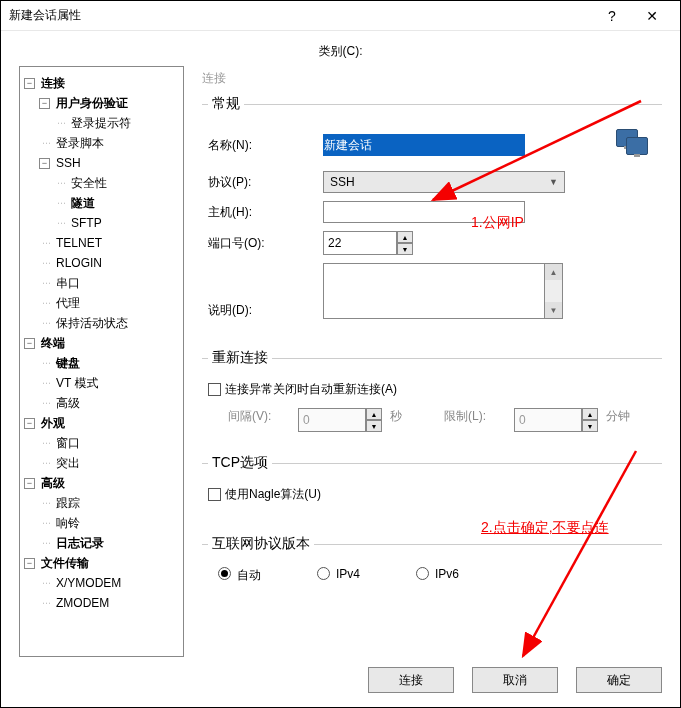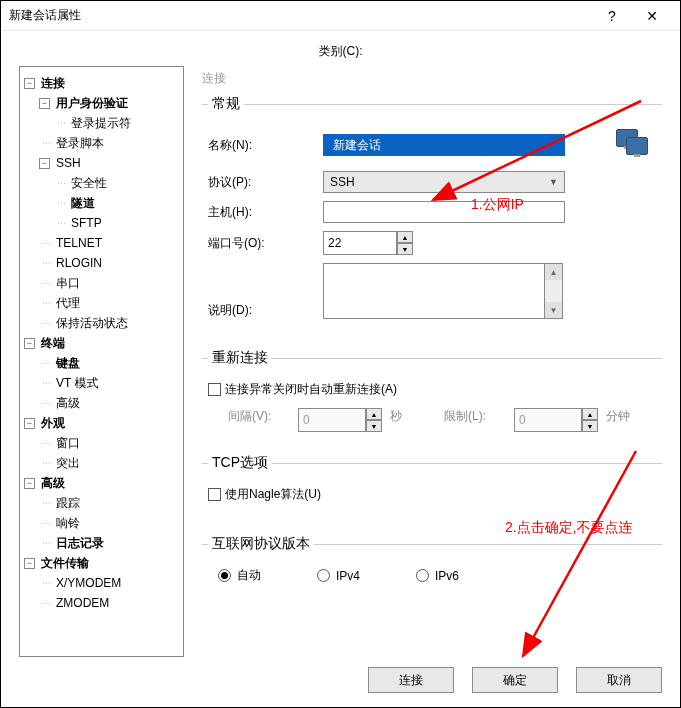--- a/index.html
+++ b/index.html
@@ -17,36 +17,36 @@
 .tree-item .label.bold { font-weight: bold; }
 .tree-expand { width: 11px; height: 11px; border: 1px solid #888; display: inline-flex; align-items: center; justify-content: center; font-size: 9px; line-height: 1; margin-right: 4px; background: #fff; color: #555; }
 .tree-spacer { display: inline-block; width: 15px; }
 .tree-branch { width: 15px; display: inline-flex; align-items: center; justify-content: center; color: #b0b0b0; font-size: 9px; position: relative; }
 .right-panel { flex: 1; display: flex; flex-direction: column; position: relative; }
 .section-header { color: #999; font-size: 12px; padding: 4px 0 8px 0; }
 fieldset { border: 1px solid #ccc; border-left: none; border-right: none; border-bottom: none; padding: 14px 6px 10px 6px; margin-bottom: 12px; }
 legend { padding: 0 4px; font-size: 14px; }
 .field-row { display: flex; align-items: center; margin-bottom: 8px; }
 .field-label { width: 115px; font-size: 12px; }
-.field-input { width: 242px; border: 1px solid #888; height: 22px; padding: 2px 9px; font-family: inherit; font-size: 12px; }
+.field-input { width: 202px; border: 1px solid #888; height: 22px; padding: 2px 0; font-family: inherit; font-size: 12px; }
 .field-input.selected { background: #0a63c2; color: #fff; border: 1px solid #0a63c2; }
 .select-wrap { width: 242px; height: 22px; border: 1px solid #888; background: #e8e8e8; display: flex; align-items: center; padding: 0 6px; justify-content: space-between; }
 .select-wrap .arrow { font-size: 9px; color: #555; }
 .num-input-wrap { display: flex; }
 .num-input { width: 74px; height: 24px; border: 1px solid #888; padding: 2px 4px; font-family: inherit; font-size: 12px; }
 .spinner { display: flex; flex-direction: column; width: 16px; }
 .spinner-btn { flex: 1; border: 1px solid #888; background: #e8e8e8; font-size: 7px; display: flex; align-items: center; justify-content: center; }
 .textarea-wrap { display: flex; }
 .textarea-main { width: 222px; height: 56px; border: 1px solid #888; resize: none; font-family: inherit; font-size: 12px; padding: 2px; }
 .textarea-scroll { width: 18px; border: 1px solid #888; border-left: none; background: #eee; display: flex; flex-direction: column; }
 .textarea-scroll .sb { height: 16px; display: flex; align-items: center; justify-content: center; font-size: 8px; color: #666; background: #e0e0e0; }
 .checkbox-row { display: flex; align-items: center; gap: 4px; margin-bottom: 10px; }
 .checkbox-box { width: 13px; height: 13px; border: 1px solid #555; display: inline-flex; align-items: center; justify-content: center; font-size: 9px; }
 .radio-row { display: flex; gap: 56px; padding-left: 10px; }
-.radio-item { display: flex; align-items: center; gap: 6px; }
+.radio-item { display: flex; align-items: flex-start; gap: 6px; }
 .radio-outer { width: 13px; height: 13px; border: 1px solid #555; border-radius: 50%; display: inline-flex; align-items: center; justify-content: center; }
 .radio-inner { width: 7px; height: 7px; background: #000; border-radius: 50%; }
 .icon-img { width: 36px; height: 36px; position: relative; }
 .monitors { position: relative; width: 36px; height: 36px; }
 .mon { position: absolute; width: 22px; height: 18px; background: #3b6ea5; border: 1px solid #2a4d73; border-radius: 2px; }
 .mon::after { content: ""; position: absolute; bottom: -3px; left: 7px; width: 6px; height: 3px; background: #999; }
 .mon1 { top: 2px; left: 2px; }
 .mon2 { top: 10px; left: 12px; }
 .sub-row { display: flex; align-items: flex-start; gap: 8px; margin-top: 4px; padding-left: 20px; }
 .sub-row .field-input.small, .sub-row .num-input { width: 68px; color: #999; }
@@ -319,27 +319,27 @@
                 <span>IPv6</span>
               </div>
             </div>
         </fieldset>
 
       </div>
     </div>
 
     <div class="footer">
       <button class="footer-btn">连接</button>
+      <button class="footer-btn">取消</button>
       <button class="footer-btn">确定</button>
-      <button class="footer-btn">取消</button>
     </div>
   </div>
 
-  <div class="annotation" style="top:195px; left:470px;">1.公网IP</div>
-  <div class="annotation" style="top:518px; left:504px;">2.点击确定,不要点连</div>
+  <div class="annotation" style="top:213px; left:470px;">1.公网IP</div>
+  <div class="annotation" style="top:518px; left:480px;text-decoration:underline;">2.点击确定,不要点连</div>
   <svg class="arrow-svg" style="top:0;left:0" width="681" height="708">
     <defs>
       <marker id="ah" markerWidth="10" markerHeight="8" refX="9" refY="4" orient="auto">
         <polygon points="0 0, 10 4, 0 8" fill="#f40000"></polygon>
       </marker>
     </defs>
     <line x1="640" y1="100" x2="432" y2="199" stroke="#f40000" stroke-width="2.5" marker-end="url(#ah)"></line>
     <line x1="635" y1="450" x2="522" y2="655" stroke="#f40000" stroke-width="2.5" marker-end="url(#ah)"></line>
   </svg>
 </div>

